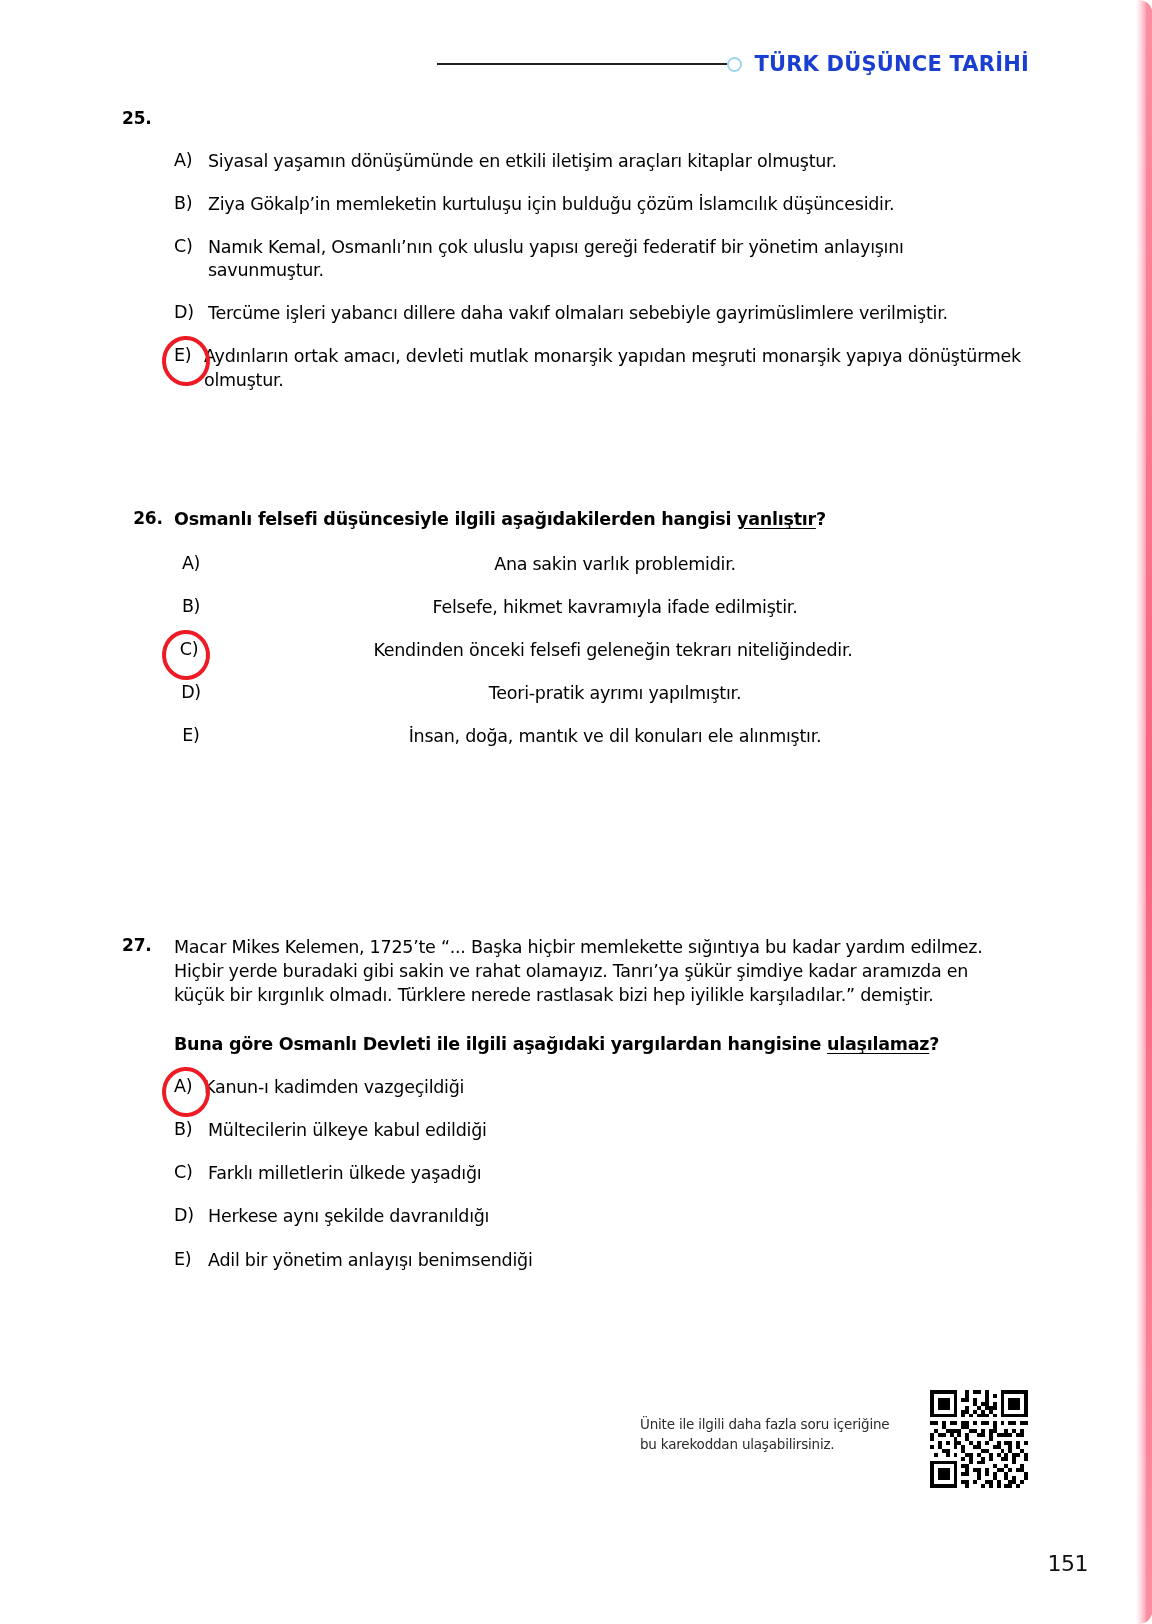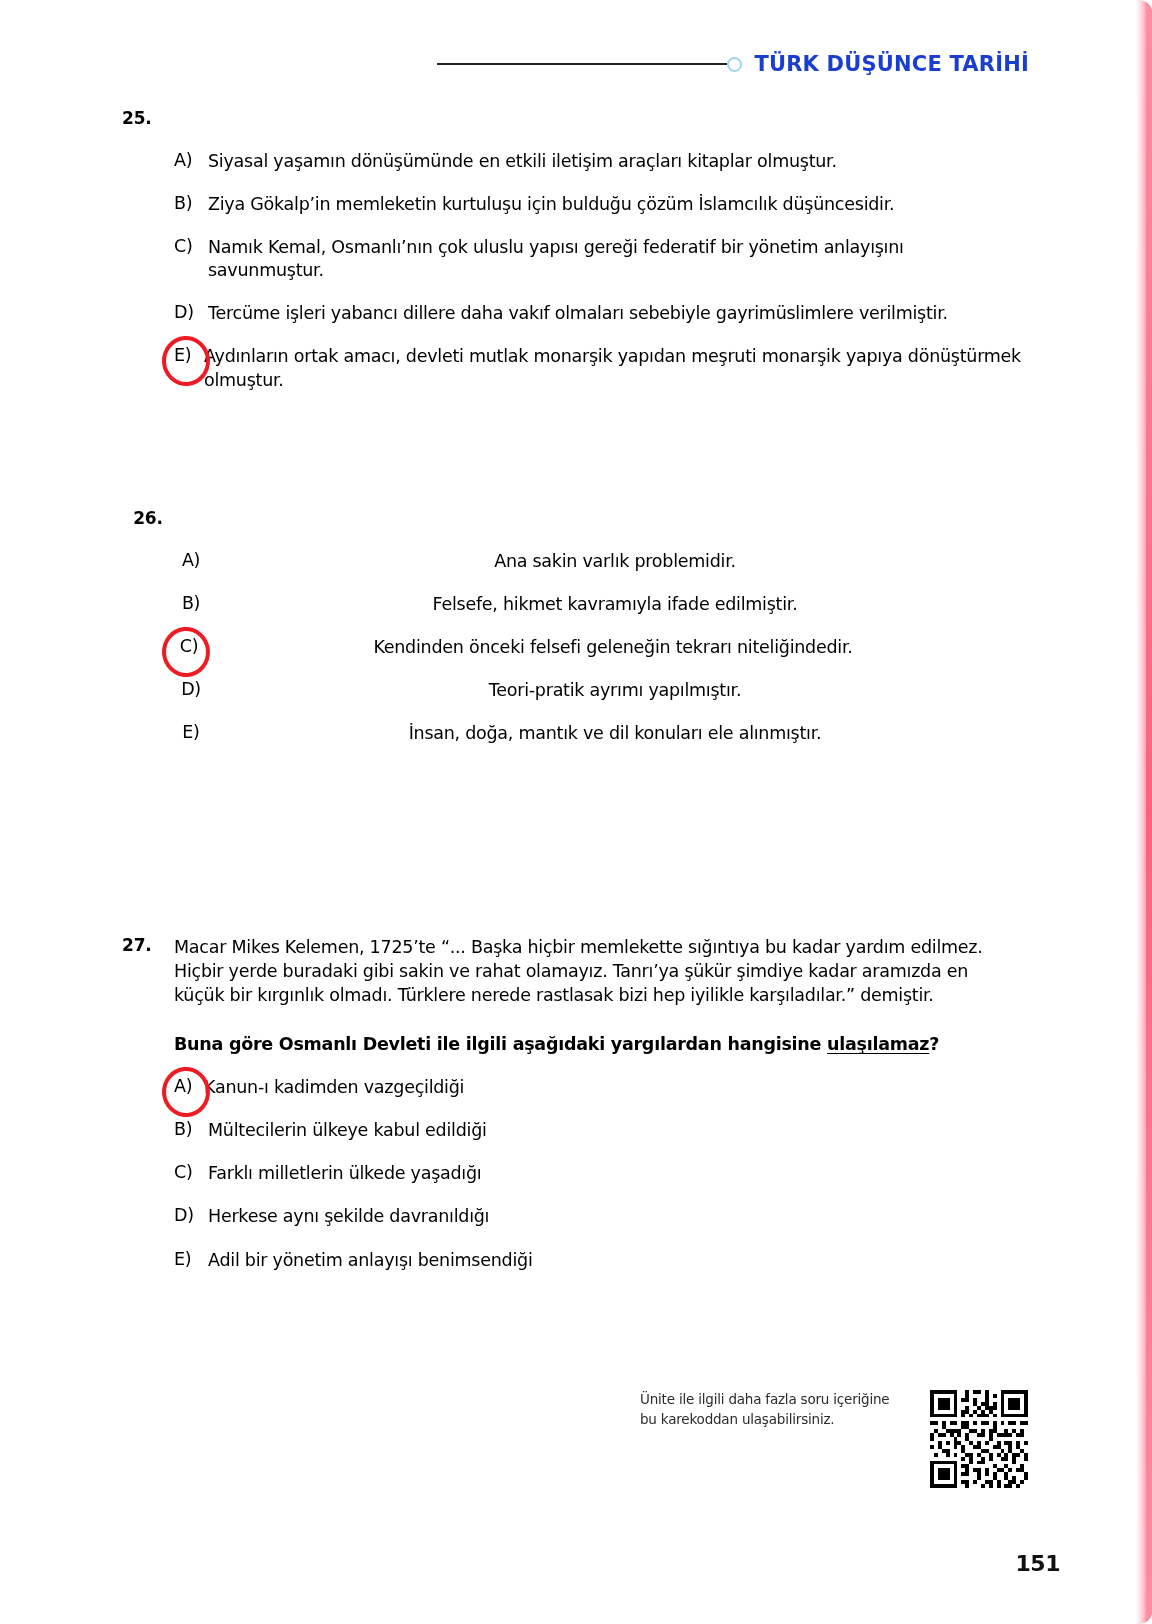--- a/index.html
+++ b/index.html
@@ -148,21 +148,21 @@
     pointer-events: none;
   }
 
   
   .qr-block {
     position: absolute;
     left: 640px;
     top: 1390px;
     width: 400px;
     display: flex;
-    align-items: flex-start;
+    align-items: center;
     gap: 28px;
   }
   .qr-caption {
     font-size: 13.5px;
     line-height: 1.45;
     color: #2b2b2b;
     text-align: left;
     padding-bottom: 8px;
     width: 262px;
     letter-spacing: -0.2px;
@@ -170,24 +170,24 @@
   .qr-code {
     width: 98px;
     height: 98px;
     flex: 0 0 98px;
     background: #ffffff;
   }
 
   
   .page-number {
     position: absolute;
-    right: 92px;
+    right: 64px;
     bottom: 48px;
     font-size: 22px;
-    font-weight: bold;
+    font-weight: normal;
     color: #111;
     letter-spacing: -0.5px;
     margin-left: 37px;
   }
 </style>
 </head>
 <body>
 
 <div class="page">
 
@@ -226,20 +226,21 @@
         <div class="circle-mark"></div>
         <div class="opt-letter">E)</div>
         <div class="opt-text">Aydınların ortak amacı, devleti mutlak monarşik yapıdan meşruti monarşik yapıya dönüştürmek olmuştur.</div>
       </div>
     </div>
   </div>
 
   <div class="question" style="top:508px;text-align:center;">
     <div class="q-head">
       <div class="q-num">26.</div>
+      <div class="q-stem"><span>Osmanlı felsefi düşüncesiyle ilgili aşağıdakilerden hangisi </span><span class="u">yanlıştır</span><span>?</span></div>
     </div>
     <div class="options">
       <div class="opt">
         <div class="opt-letter">A)</div>
         <div class="opt-text">Ana sakin varlık problemidir.</div>
       </div>
       <div class="opt">
         <div class="opt-letter">B)</div>
         <div class="opt-text">Felsefe, hikmet kavramıyla ifade edilmiştir.</div>
       </div>

